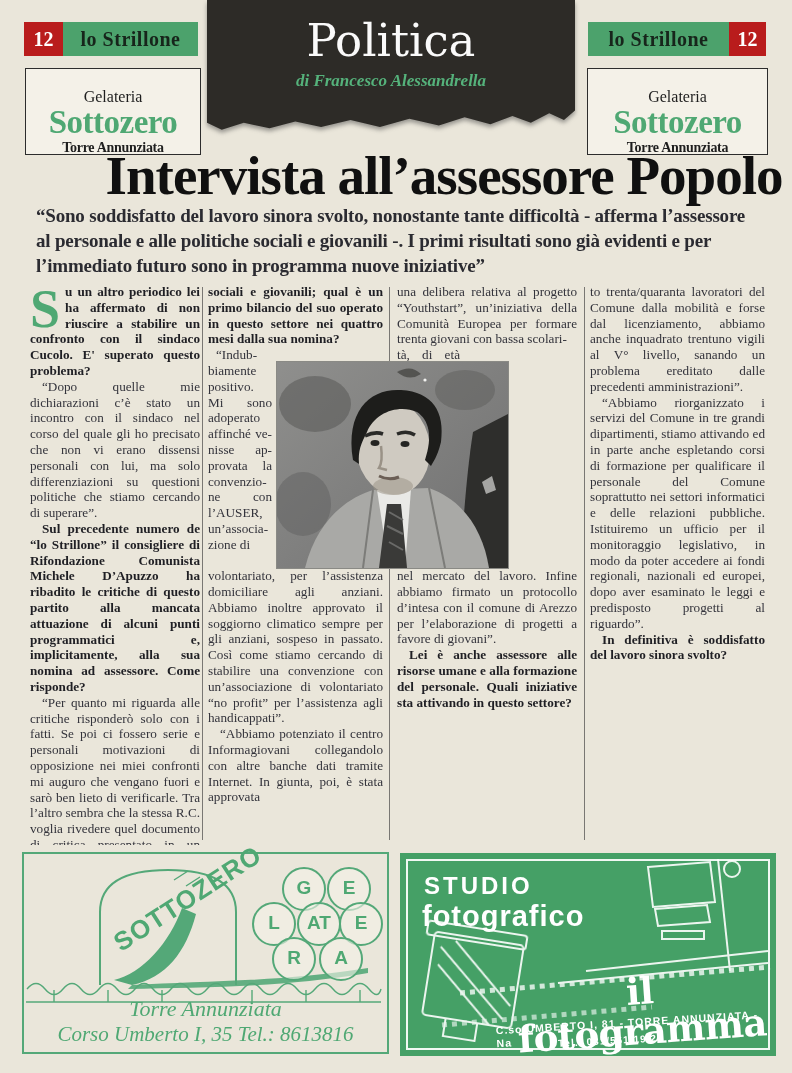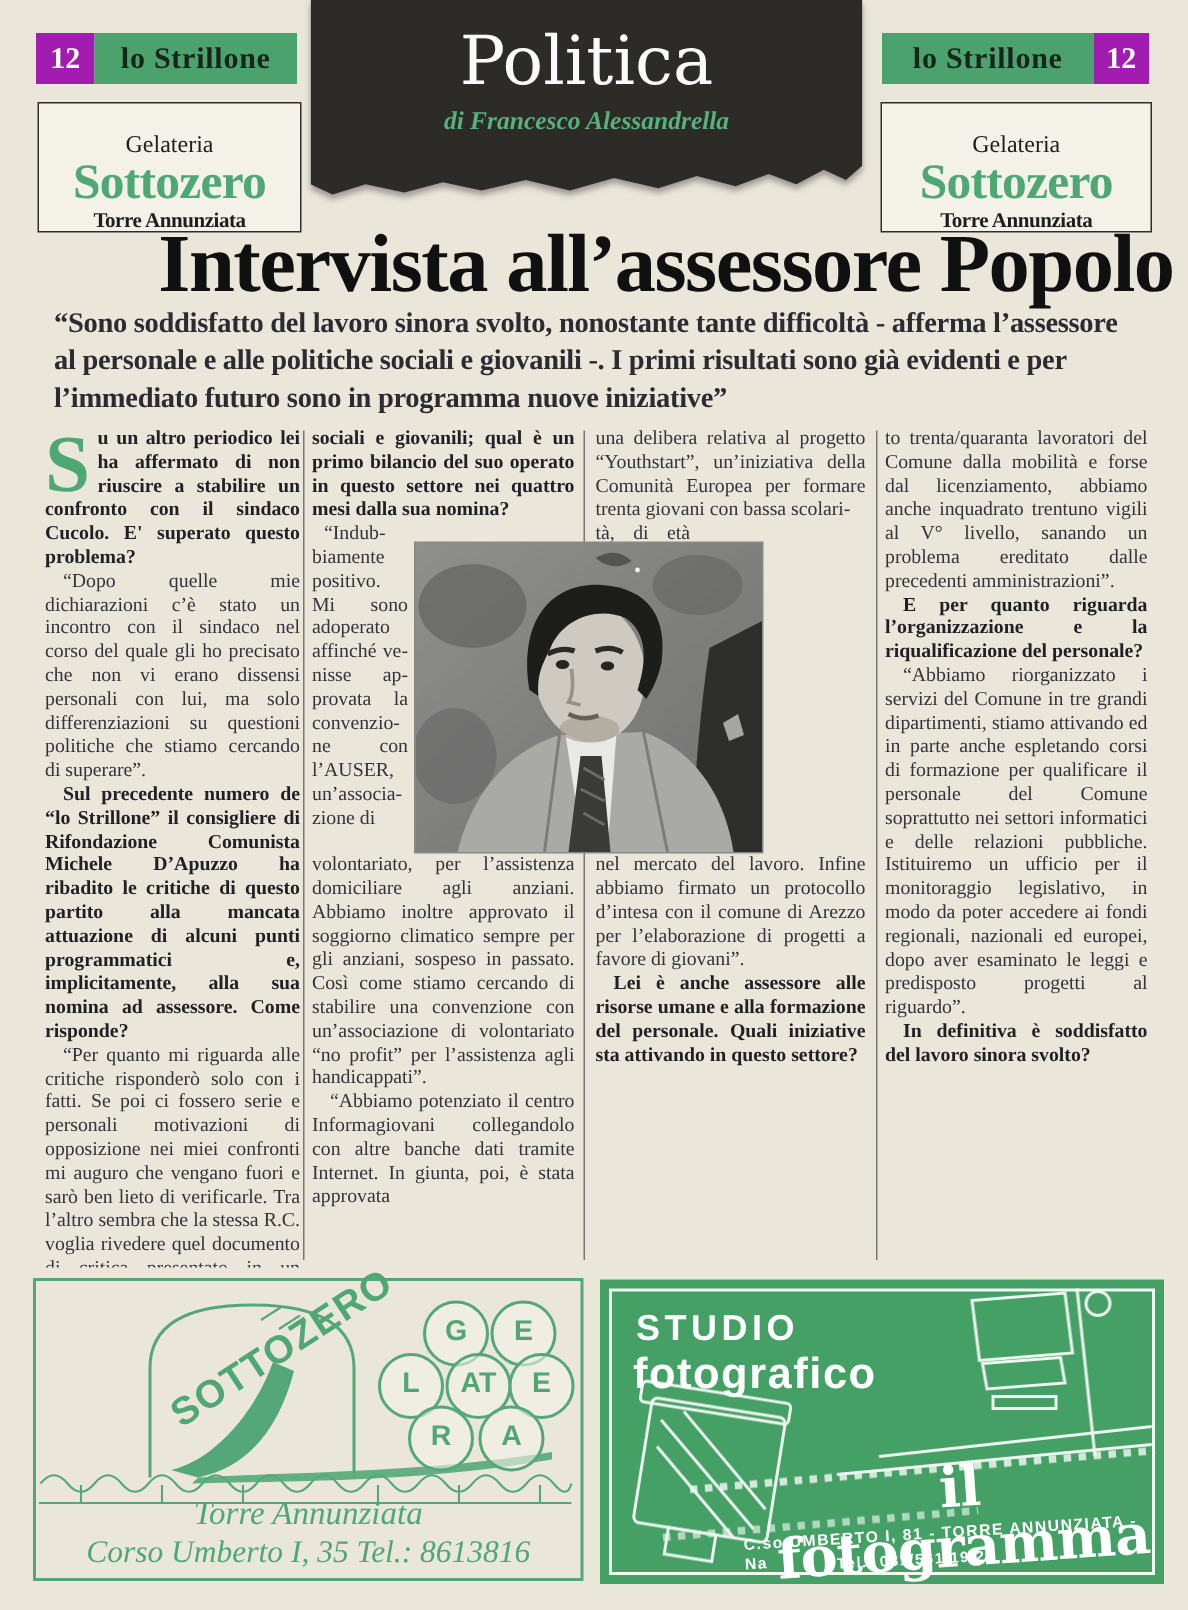--- a/index.html
+++ b/index.html
@@ -1,21 +1,21 @@
 <!DOCTYPE html>
 <html lang="it"><head>
 <meta charset="utf-8">
 <style>
   html,body{margin:0;padding:0;}
   body{width:792px;height:1073px;position:relative;overflow:hidden;
        background:#EAE6DA;font-family:"Liberation Serif",serif;}
   .abs{position:absolute;}
 
   
-  .numbox{background:#a21caf;color:#fff;font:700 20px/34px "Liberation Serif",serif;text-align:center;}
+  .numbox{background:#b91c1c;color:#fff;font:700 20px/34px "Liberation Serif",serif;text-align:center;}
   .mastbox{background:#4CA26C;color:#17251b;font:700 20px/34px "Liberation Serif",serif;text-align:center;letter-spacing:.5px;}
 
   .gelbox{background:#f4f1e8;border:1px solid #2c2c2c;text-align:center;padding-top:19px;}
   .gel-top{font:400 16px/18px "Liberation Serif",serif;color:#1e1e1e;}
   .gel-name{font:700 33px/33px "Liberation Serif",serif;color:#4FA873;letter-spacing:-.5px;}
   .gel-city{font:700 14px/17px "Liberation Serif",serif;color:#1e1e1e;letter-spacing:-.3px;}
 
   
   .torn-wrap{filter:drop-shadow(0 3px 2px rgba(70,70,70,.5));}
   .tornbox{width:368px;height:138px;background:#2d2b27;text-align:center;
@@ -121,21 +121,20 @@
 
 <div class="abs col" style="left:397px;width:180px;">
   <p class="a cont">una delibera relativa al progetto “Youthstart”, un’iniziativa della Comunità Europea per formare trenta giovani con bassa scolari-</p>
   <p class="a n3">tà, di età com­pre­sa tra i 14 e i 19 an­ni, nel set­to­re del­la pe­sca ed in par­ti­co­la­re del­l’ac­qua­col­tu­ra, ai fi­ni del­l’in­se­ri­men­to</p>
   <p class="a cont">nel mercato del lavoro. Infine abbiamo firmato un protocollo d’intesa con il comune di Arezzo per l’elaborazione di progetti a favore di giovani”.</p>
   <p class="q">Lei è anche assessore alle risorse umane e alla formazione del personale. Quali iniziative sta attivando in questo settore?</p>
 </div>
 
 <div class="abs col" style="left:590px;width:175px;">
   <p class="a cont">to trenta/quaranta lavoratori del Comune dalla mobilità e forse dal licenziamento, abbiamo anche inquadrato trentuno vigili al V° livello, sanando un problema ereditato dalle precedenti amministrazioni”.</p>
-  <p class="q">E per quanto riguarda l’organizzazione e la riqualificazione del personale?</p>
   <p class="a">“Abbiamo riorganizzato i servizi del Comune in tre grandi dipartimenti, stiamo attivando ed in parte anche espletando corsi di formazione per qualificare il personale del Comune soprattutto nei settori informatici e delle relazioni pubbliche. Istituiremo un ufficio per il monitoraggio legislativo, in modo da poter accedere ai fondi regionali, nazionali ed europei, dopo aver esaminato le leggi e predisposto progetti al riguardo”.</p>
   <p class="q">In definitiva è soddisfatto del lavoro sinora svolto?</p>
 </div>
 
 <div class="abs photo">
   <svg width="231" height="206" viewBox="0 0 231 206" xmlns="http://www.w3.org/2000/svg">
     <defs>
       <linearGradient id="bg" x1="0" y1="0" x2="1" y2="1">
         <stop offset="0" stop-color="#8f8f8d"></stop>
           <stop offset="1" stop-color="#707070"></stop>

